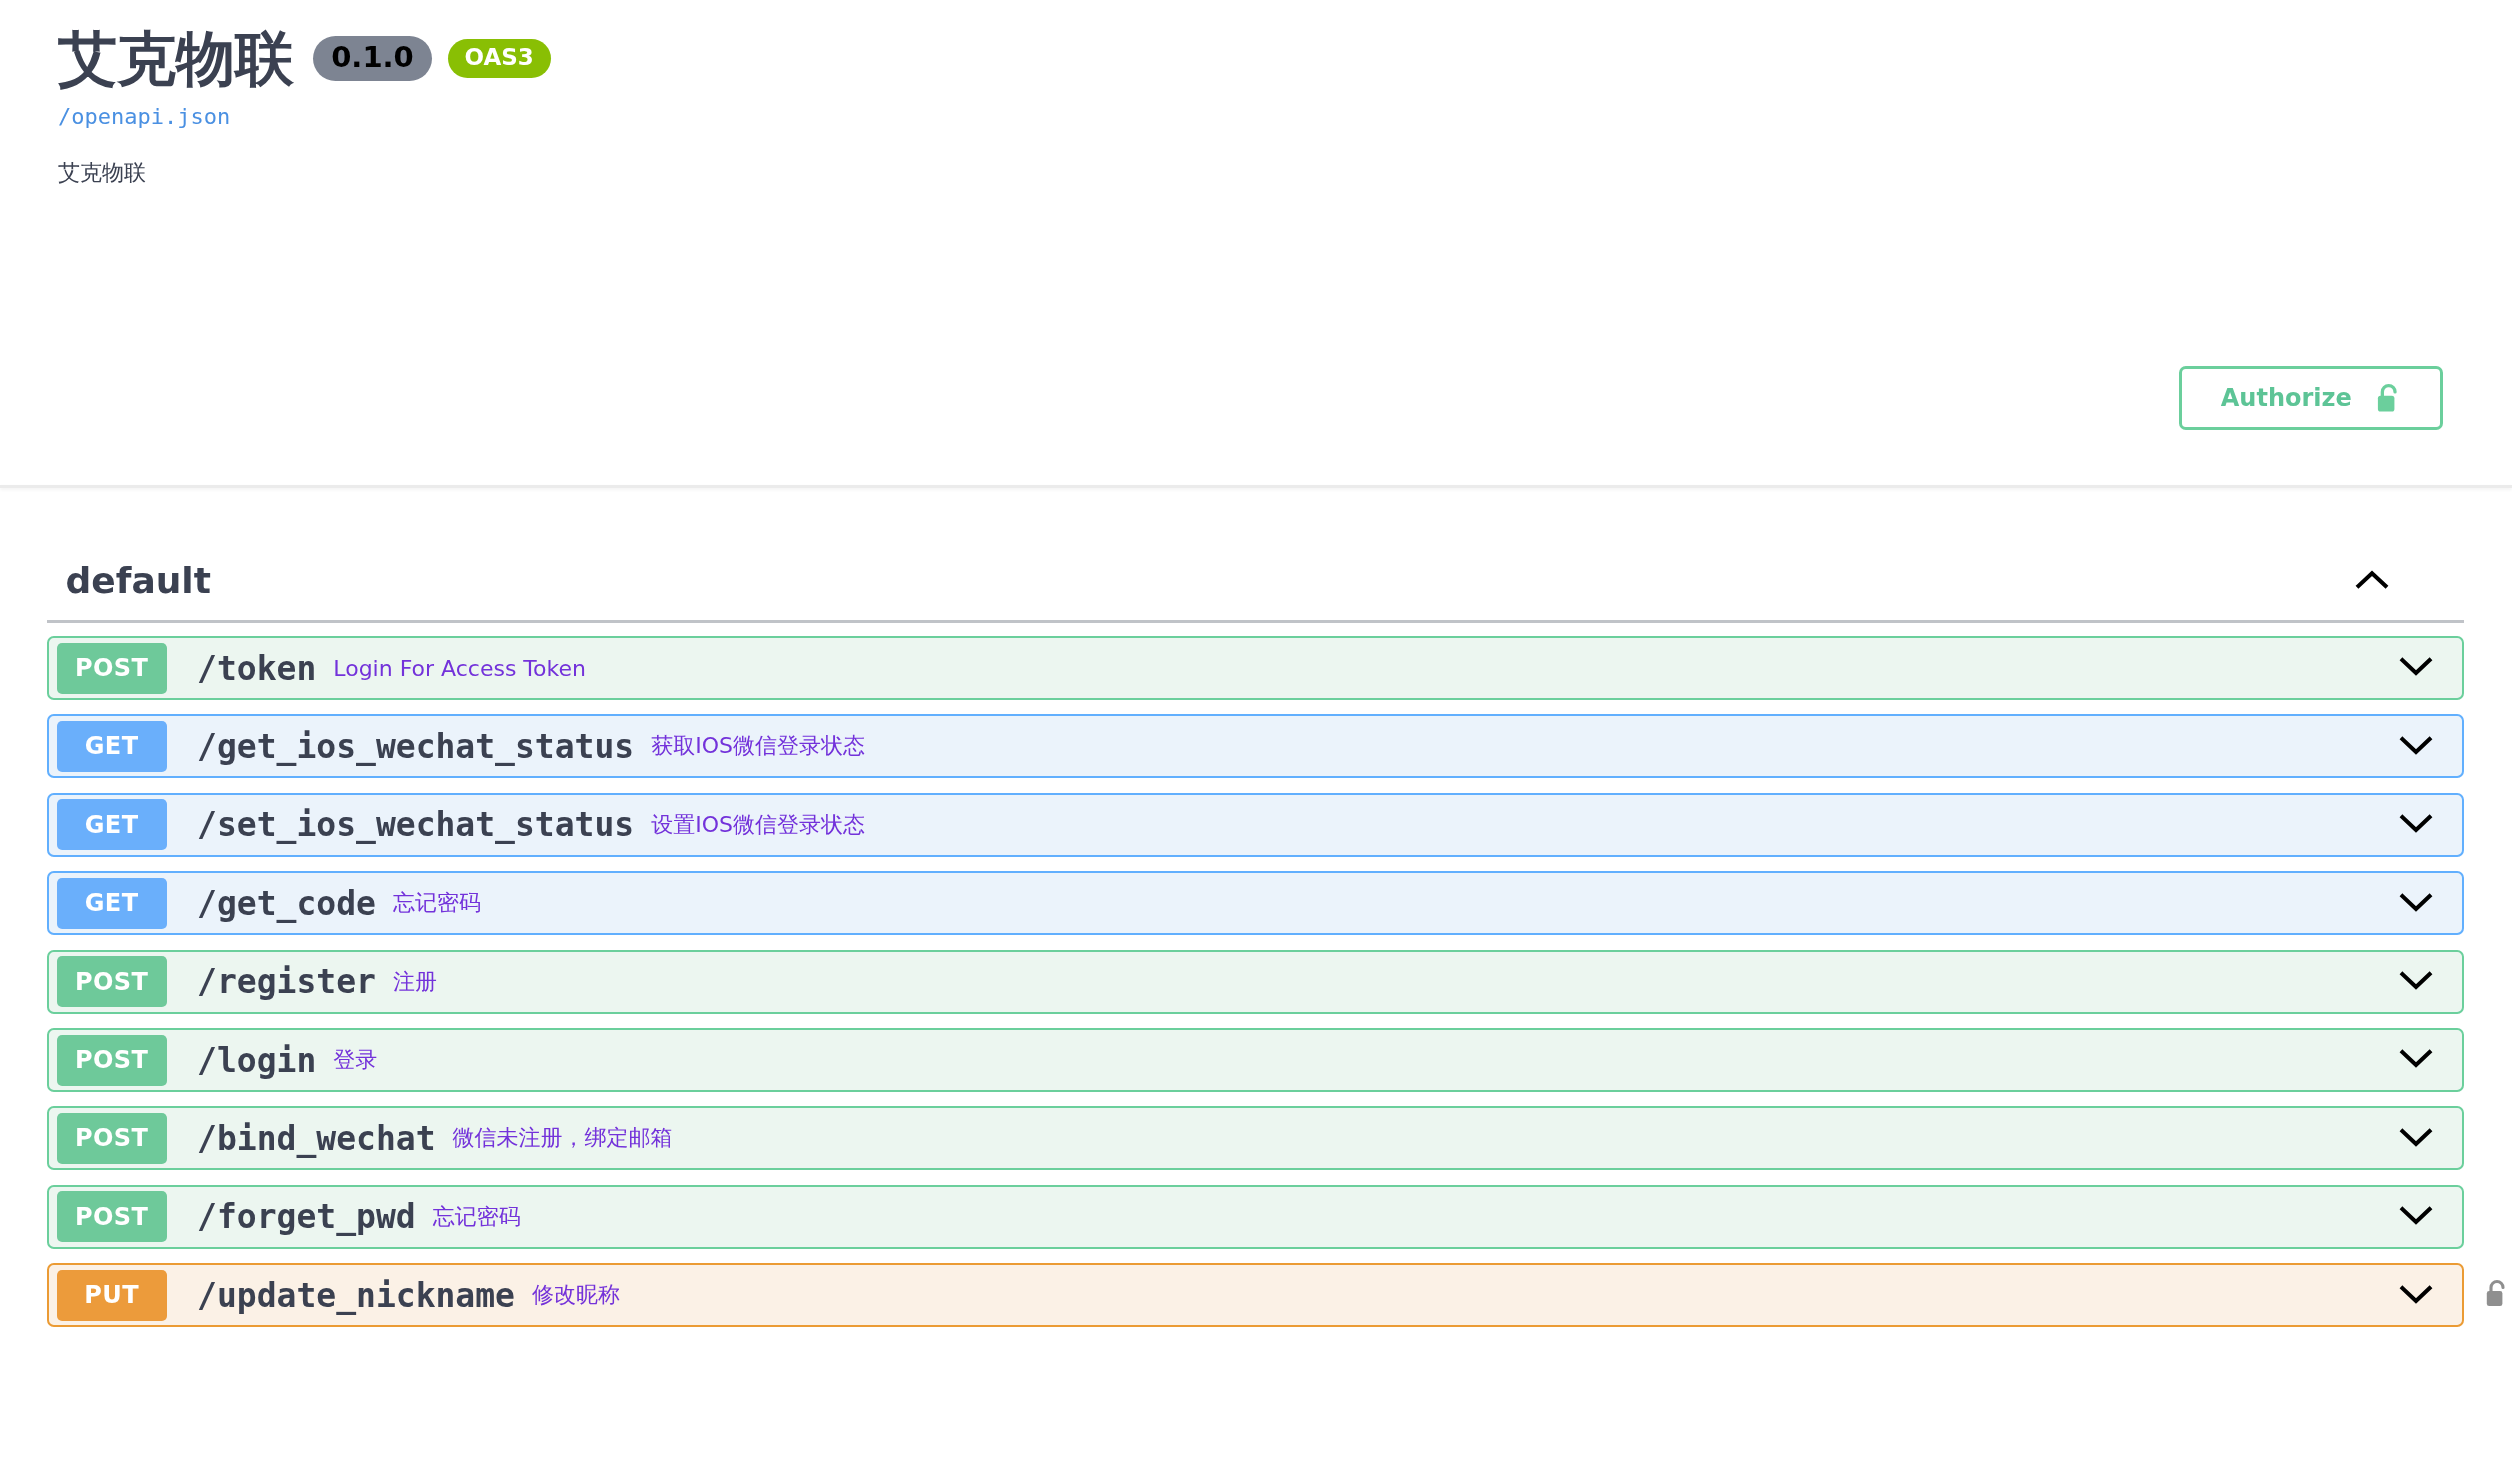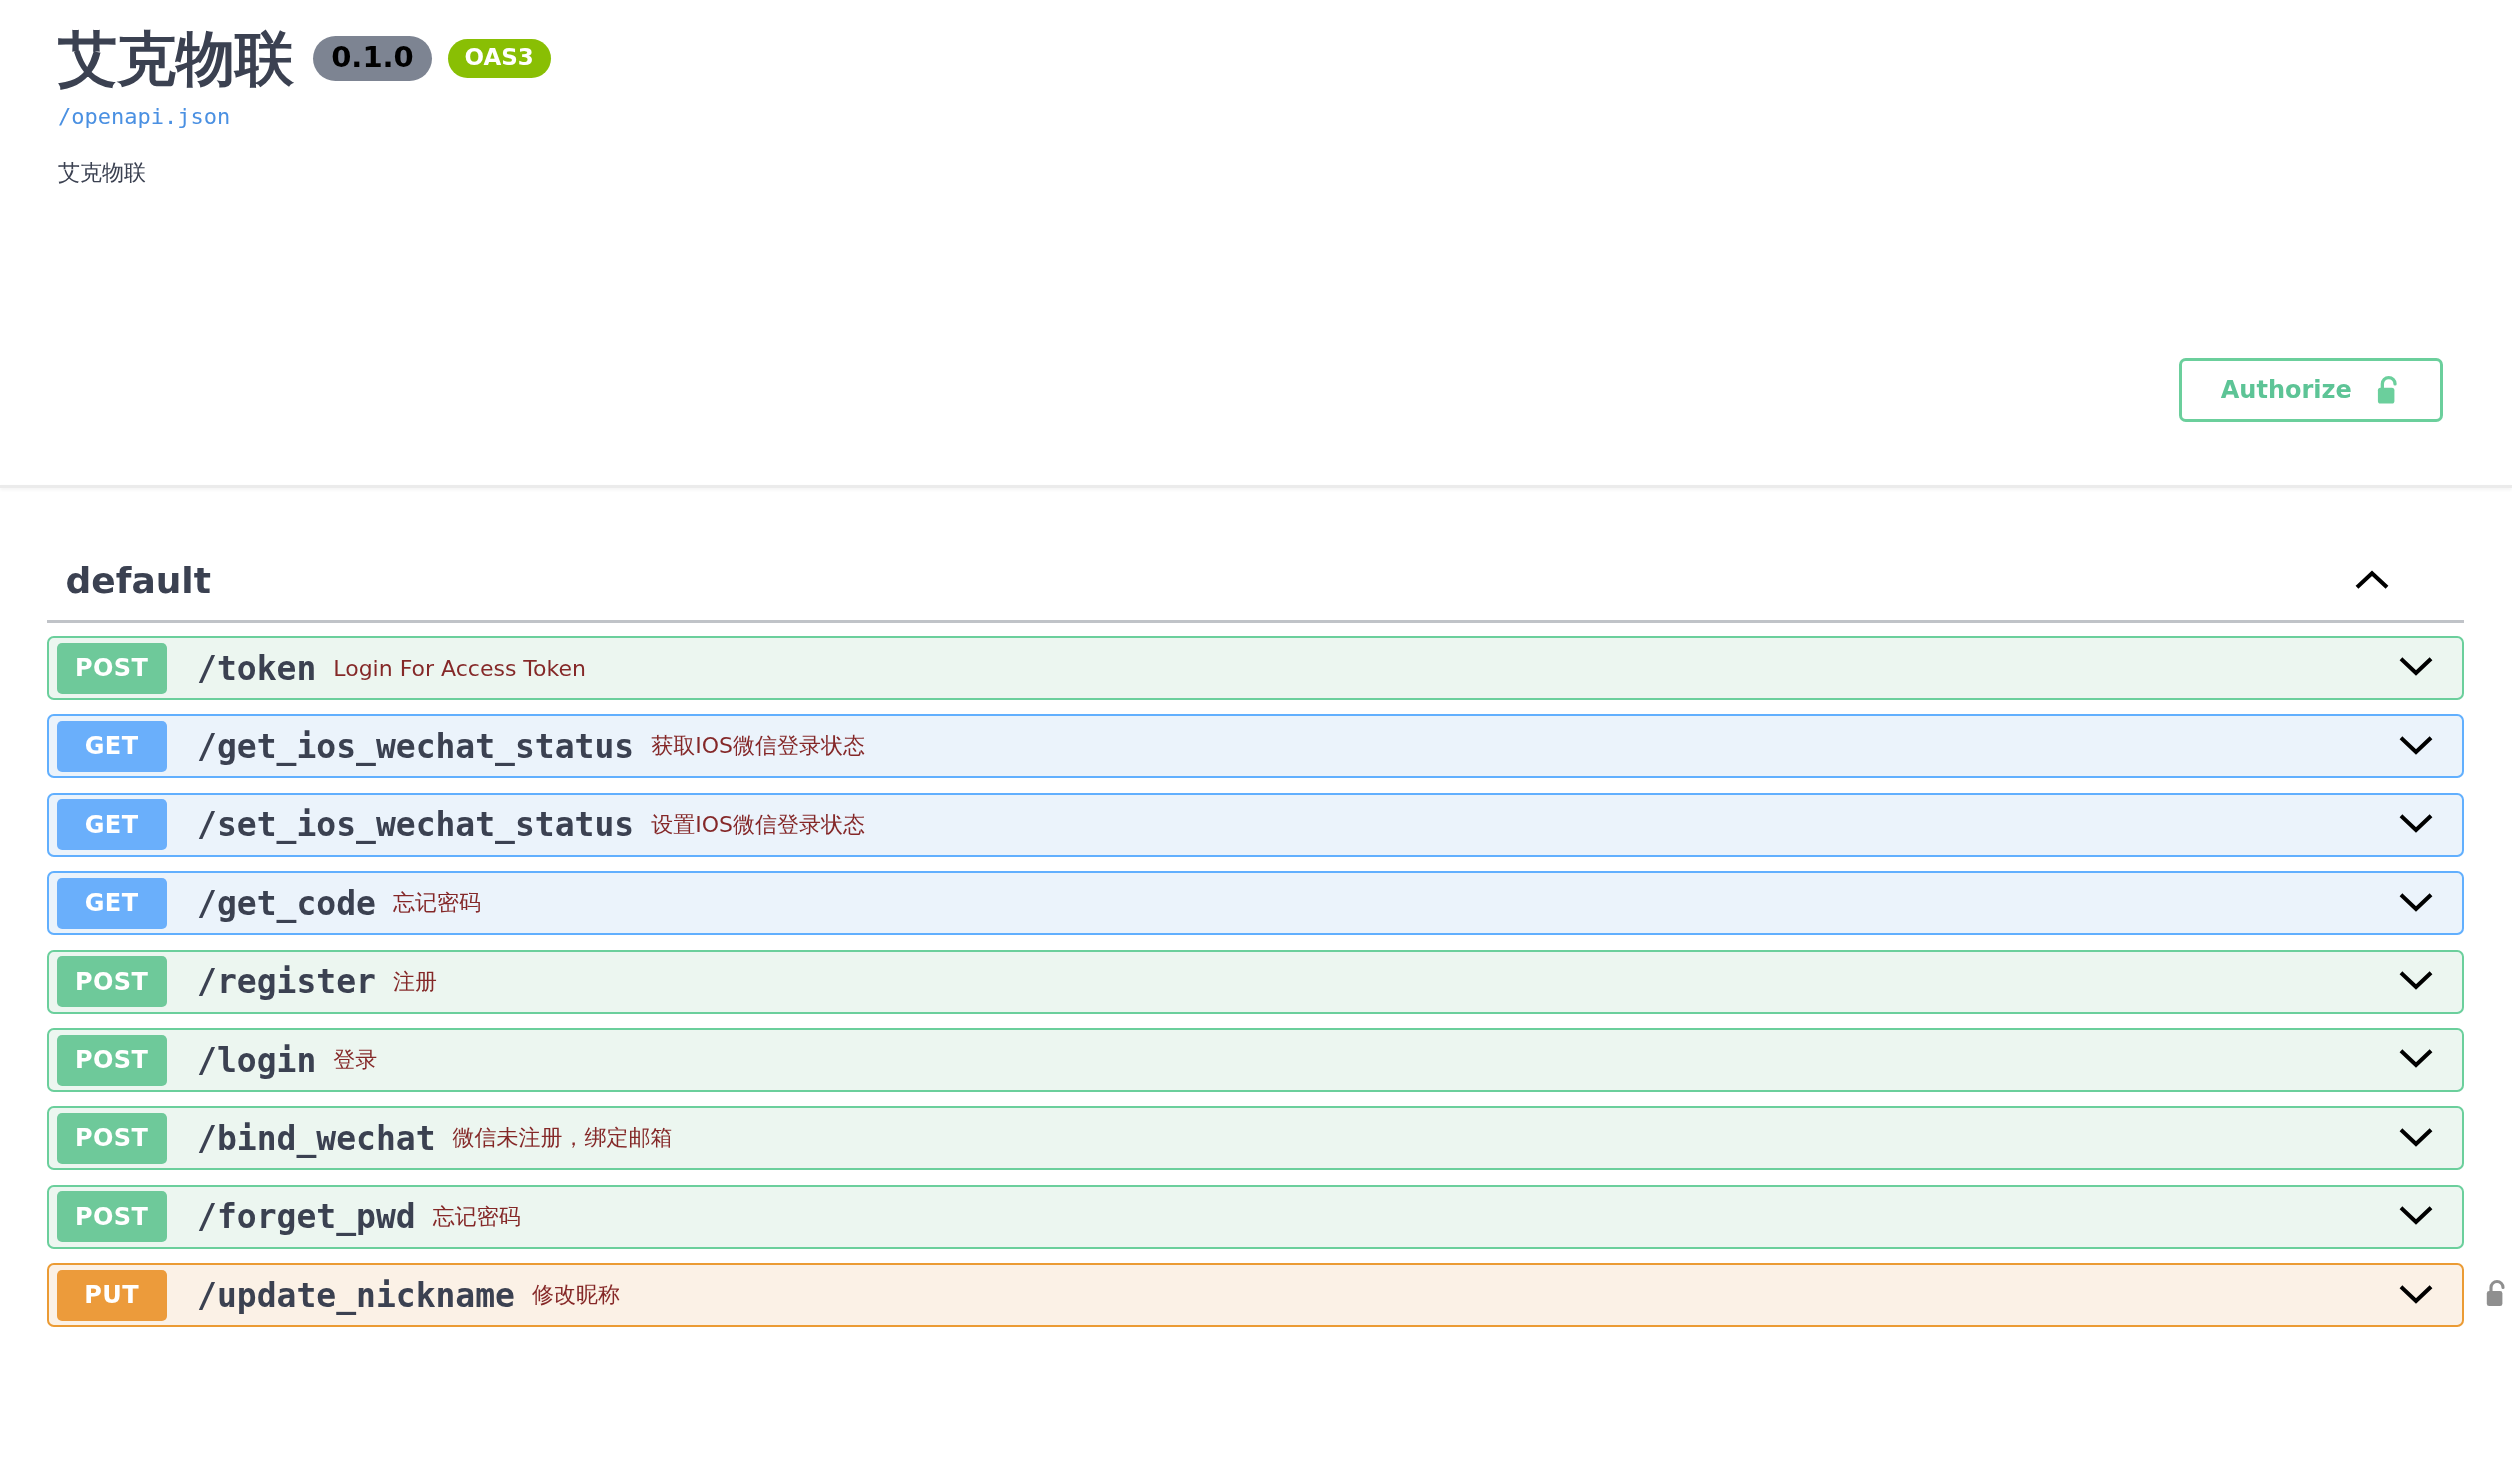--- a/index.html
+++ b/index.html
@@ -62,21 +62,21 @@
   .api-description {
     margin-top: 27px;
     font-size: 22px;
     color: #3b4151;
     line-height: 1.5;
   }
 
   
   .auth-wrapper {
     position: absolute;
-    top: 358px;
+    top: 366px;
     right: 69px;
   }
   .authorize-btn {
     display: flex; align-items: center; justify-content: center;
     gap: 24px;
     border: 3.4px solid #6bcf9c;
     border-radius: 6.8px;
     background: #ffffff;
     color: #5dc496;
     font-size: 24px;
@@ -164,21 +164,21 @@
   .op-path {
     font-family: "DejaVu Sans Mono", "Liberation Mono", monospace;
     font-size: 33px;
     font-weight: 700;
     color: #3b4151;
     margin-left: 30.5px;
     white-space: nowrap;
   }
   .op-summary {
     font-size: 22px;
-    color: #7f1d1d;
+    color: #6d28d9;
     margin-left: 17px;
     white-space: nowrap;
     opacity: 0.95;
   }
 
   .op-spacer { flex: 1 1 auto; }
 
   .op-chevron {
     margin-right: 29px;
     flex: 0 0 auto;

